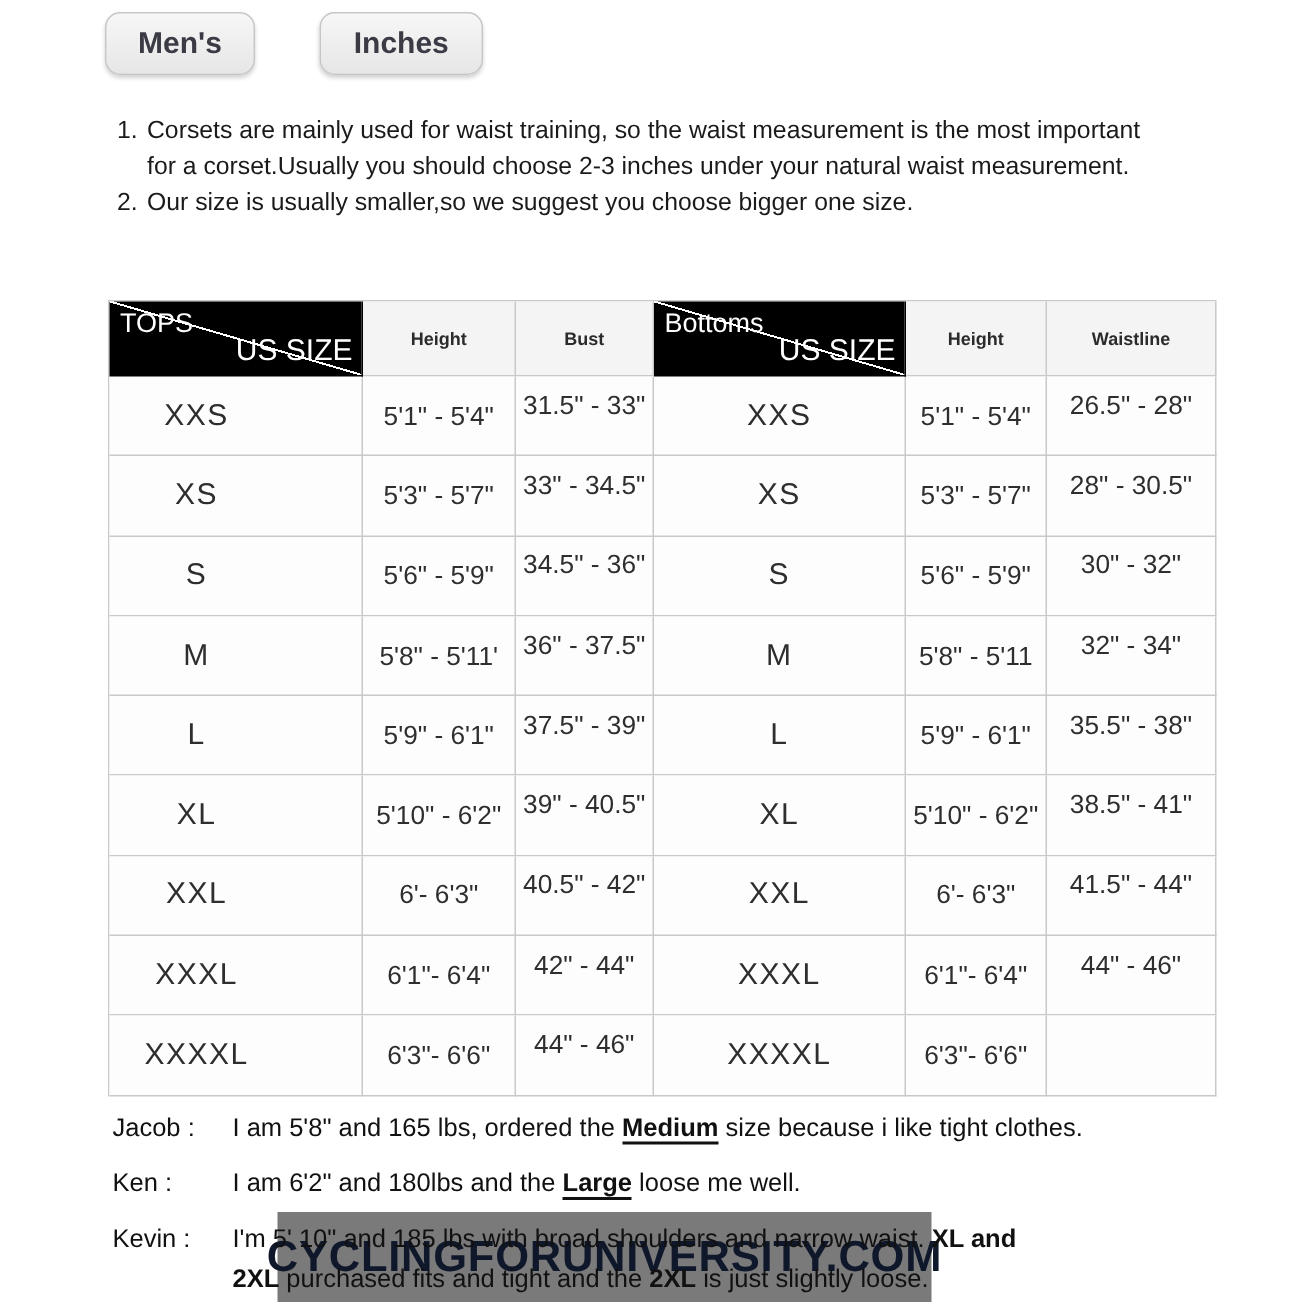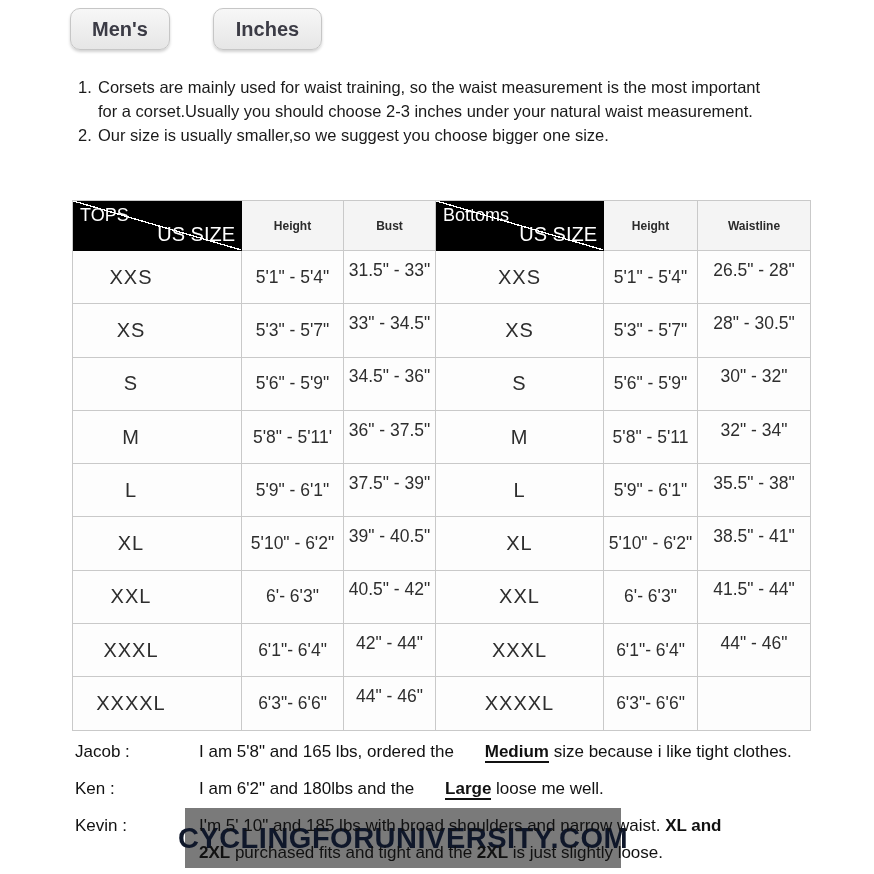--- a/index.html
+++ b/index.html
@@ -37,25 +37,25 @@
   .corner .c-top { position:absolute; top:4px; left:7px; color:#fff; font-size:18px; }
   .corner .c-bottom { position:absolute; bottom:4px; right:6px; color:#fff; font-size:20px; }
   .size-cell { font-size:20px; letter-spacing:1px; }
   .size-cell.shift-left { padding-right:52px; }
   .val-cell { font-size:17.5px; }
   .raise span { transform:translateY(-7px); display:inline-block; }
 
   
   .testimonials { position:absolute; left:75px; top:738px; width:740px; z-index:2;
     font-size:17px; line-height:27px; color:#111; }
-  .t-row { display:flex; margin-bottom:10px;gap:44px; }
+  .t-row { display:flex; margin-bottom:10px; }
   .t-name { flex:0 0 80px; }
   .t-text { width:660px; }
   .t-text .b { font-weight:bold; }
-  .t-text .u { border-bottom:2px solid #111;margin-left:26px; }
+  .t-text .u { border-bottom:2px solid #111; }
 
   
   .watermark { position:absolute; left:185px; top:808px; width:436px; height:60px;
     background:#7a7a7a; z-index:1; display:flex; align-items:center; justify-content:center; }
   .watermark-text { color:#0f172a; font-weight:bold; font-size:29px; letter-spacing:0.5px;
     white-space:nowrap; }
 </style>
 </head>
 <body>
 

